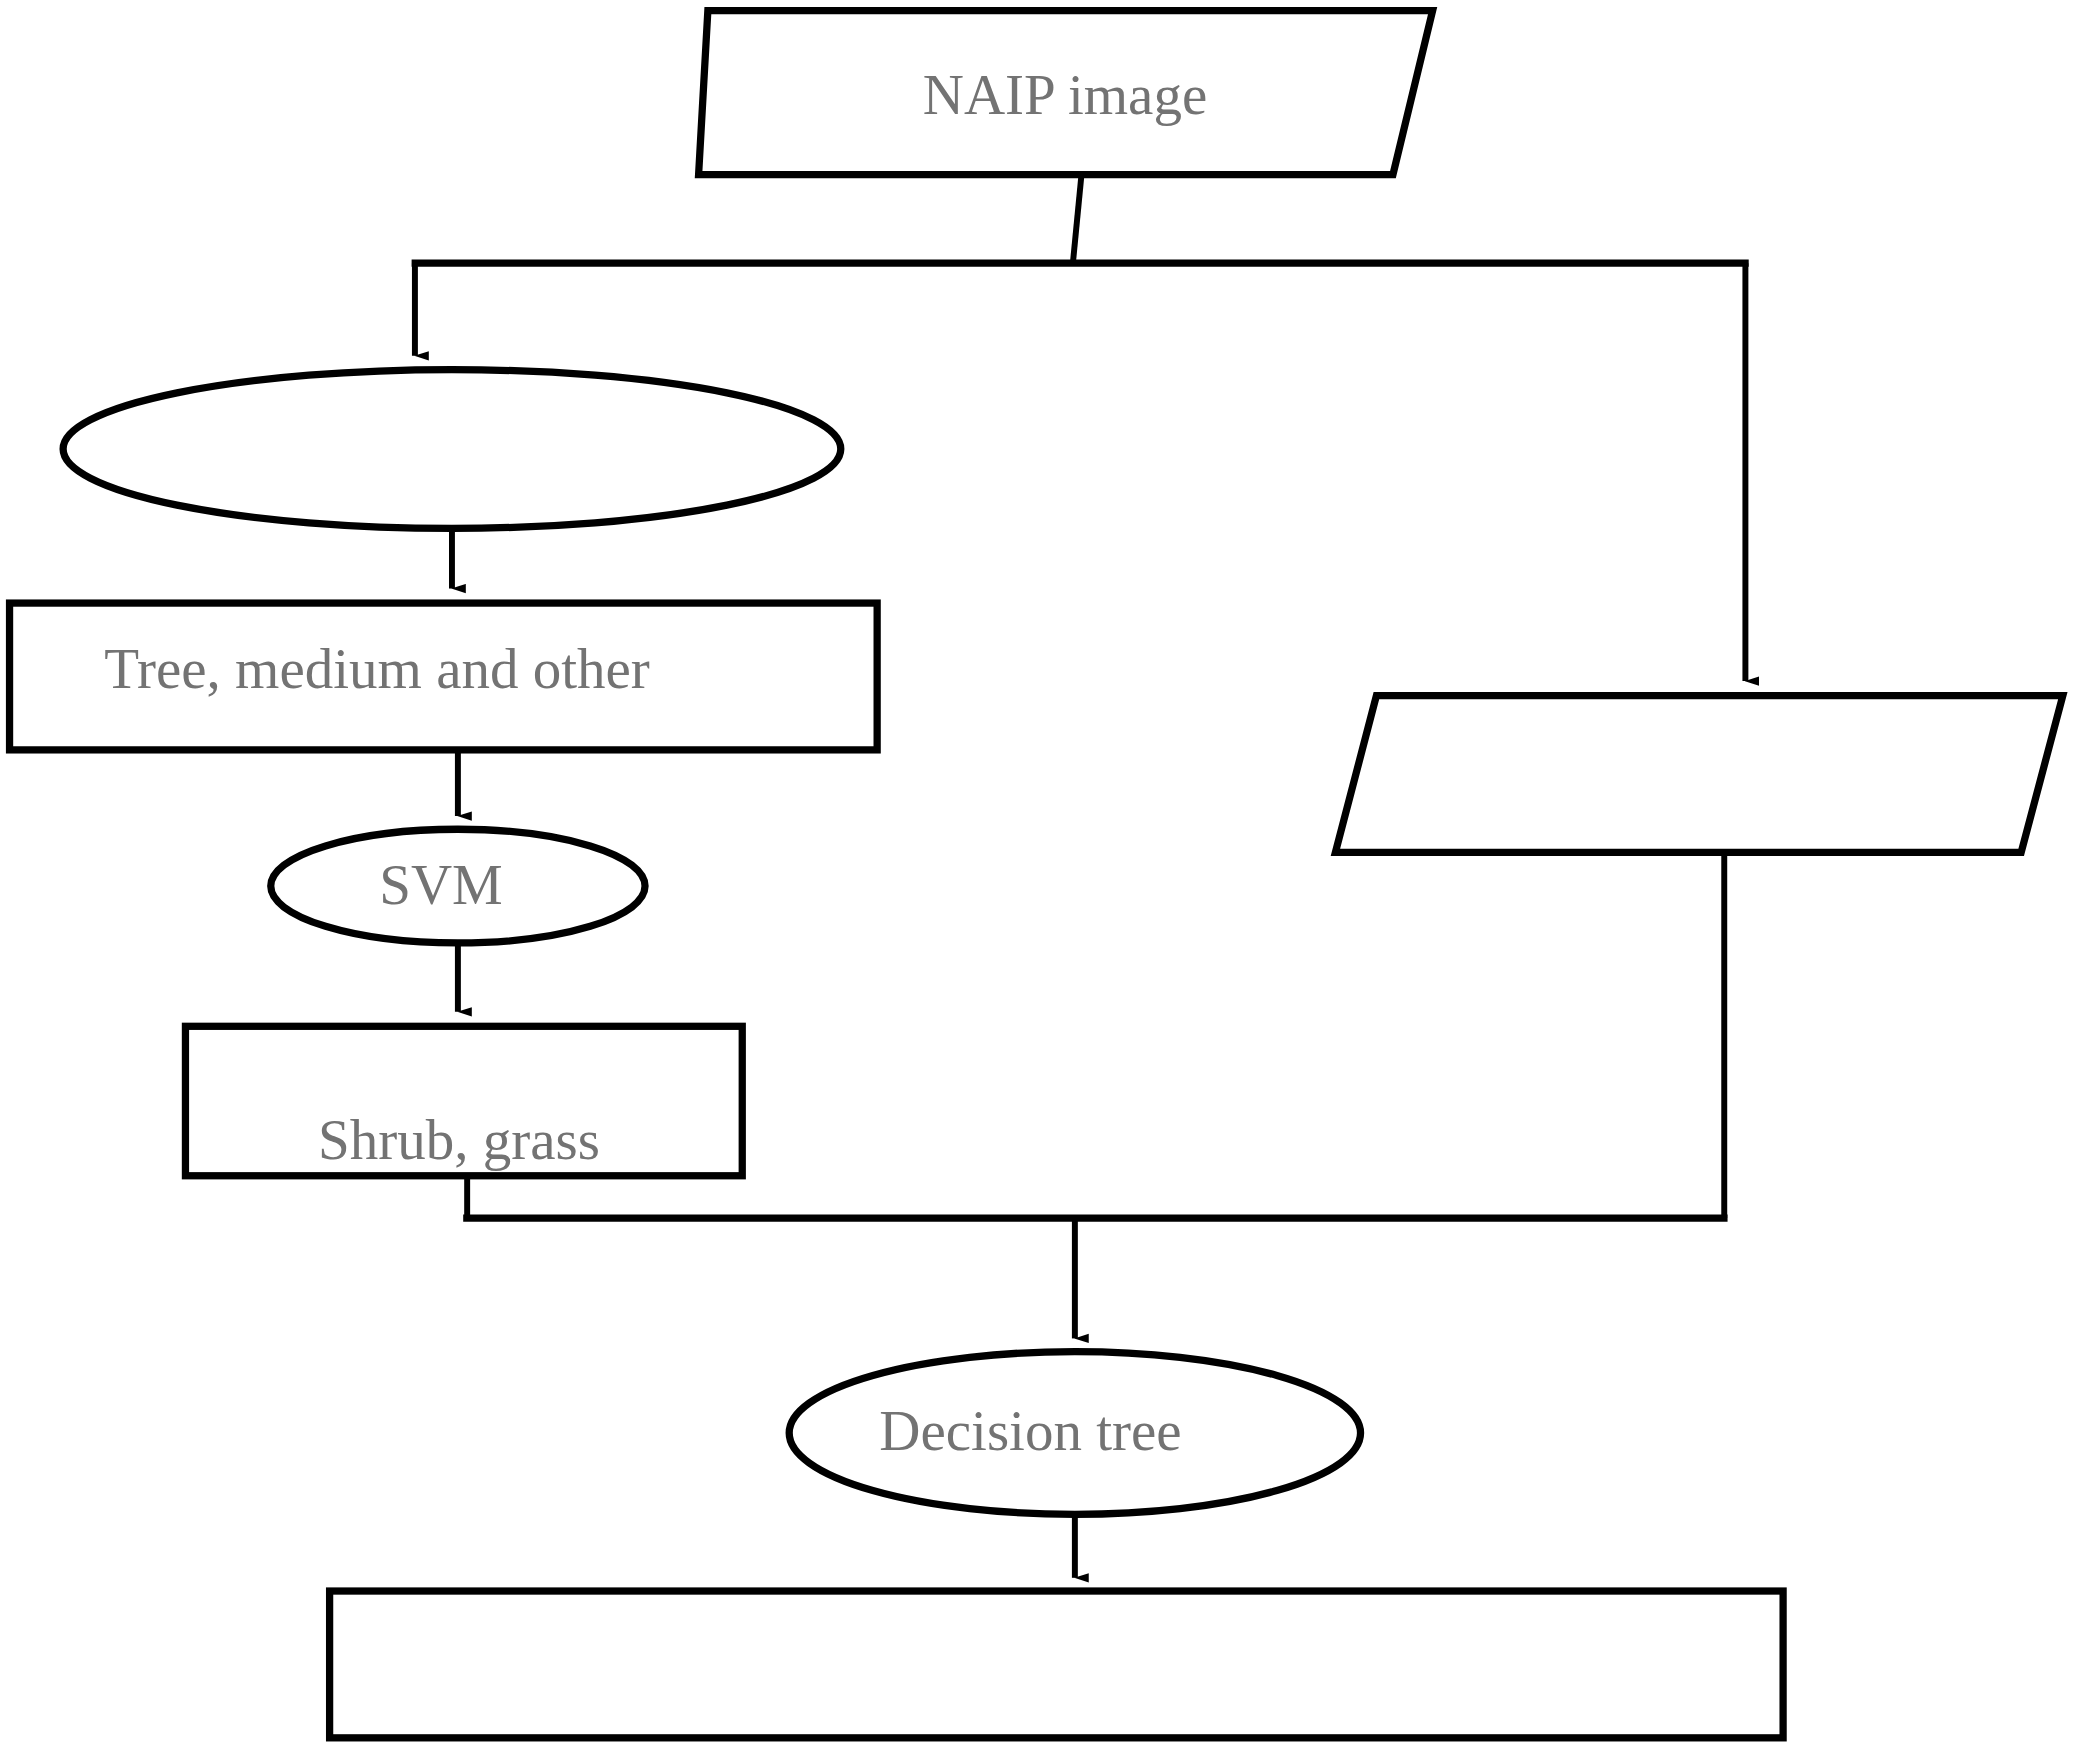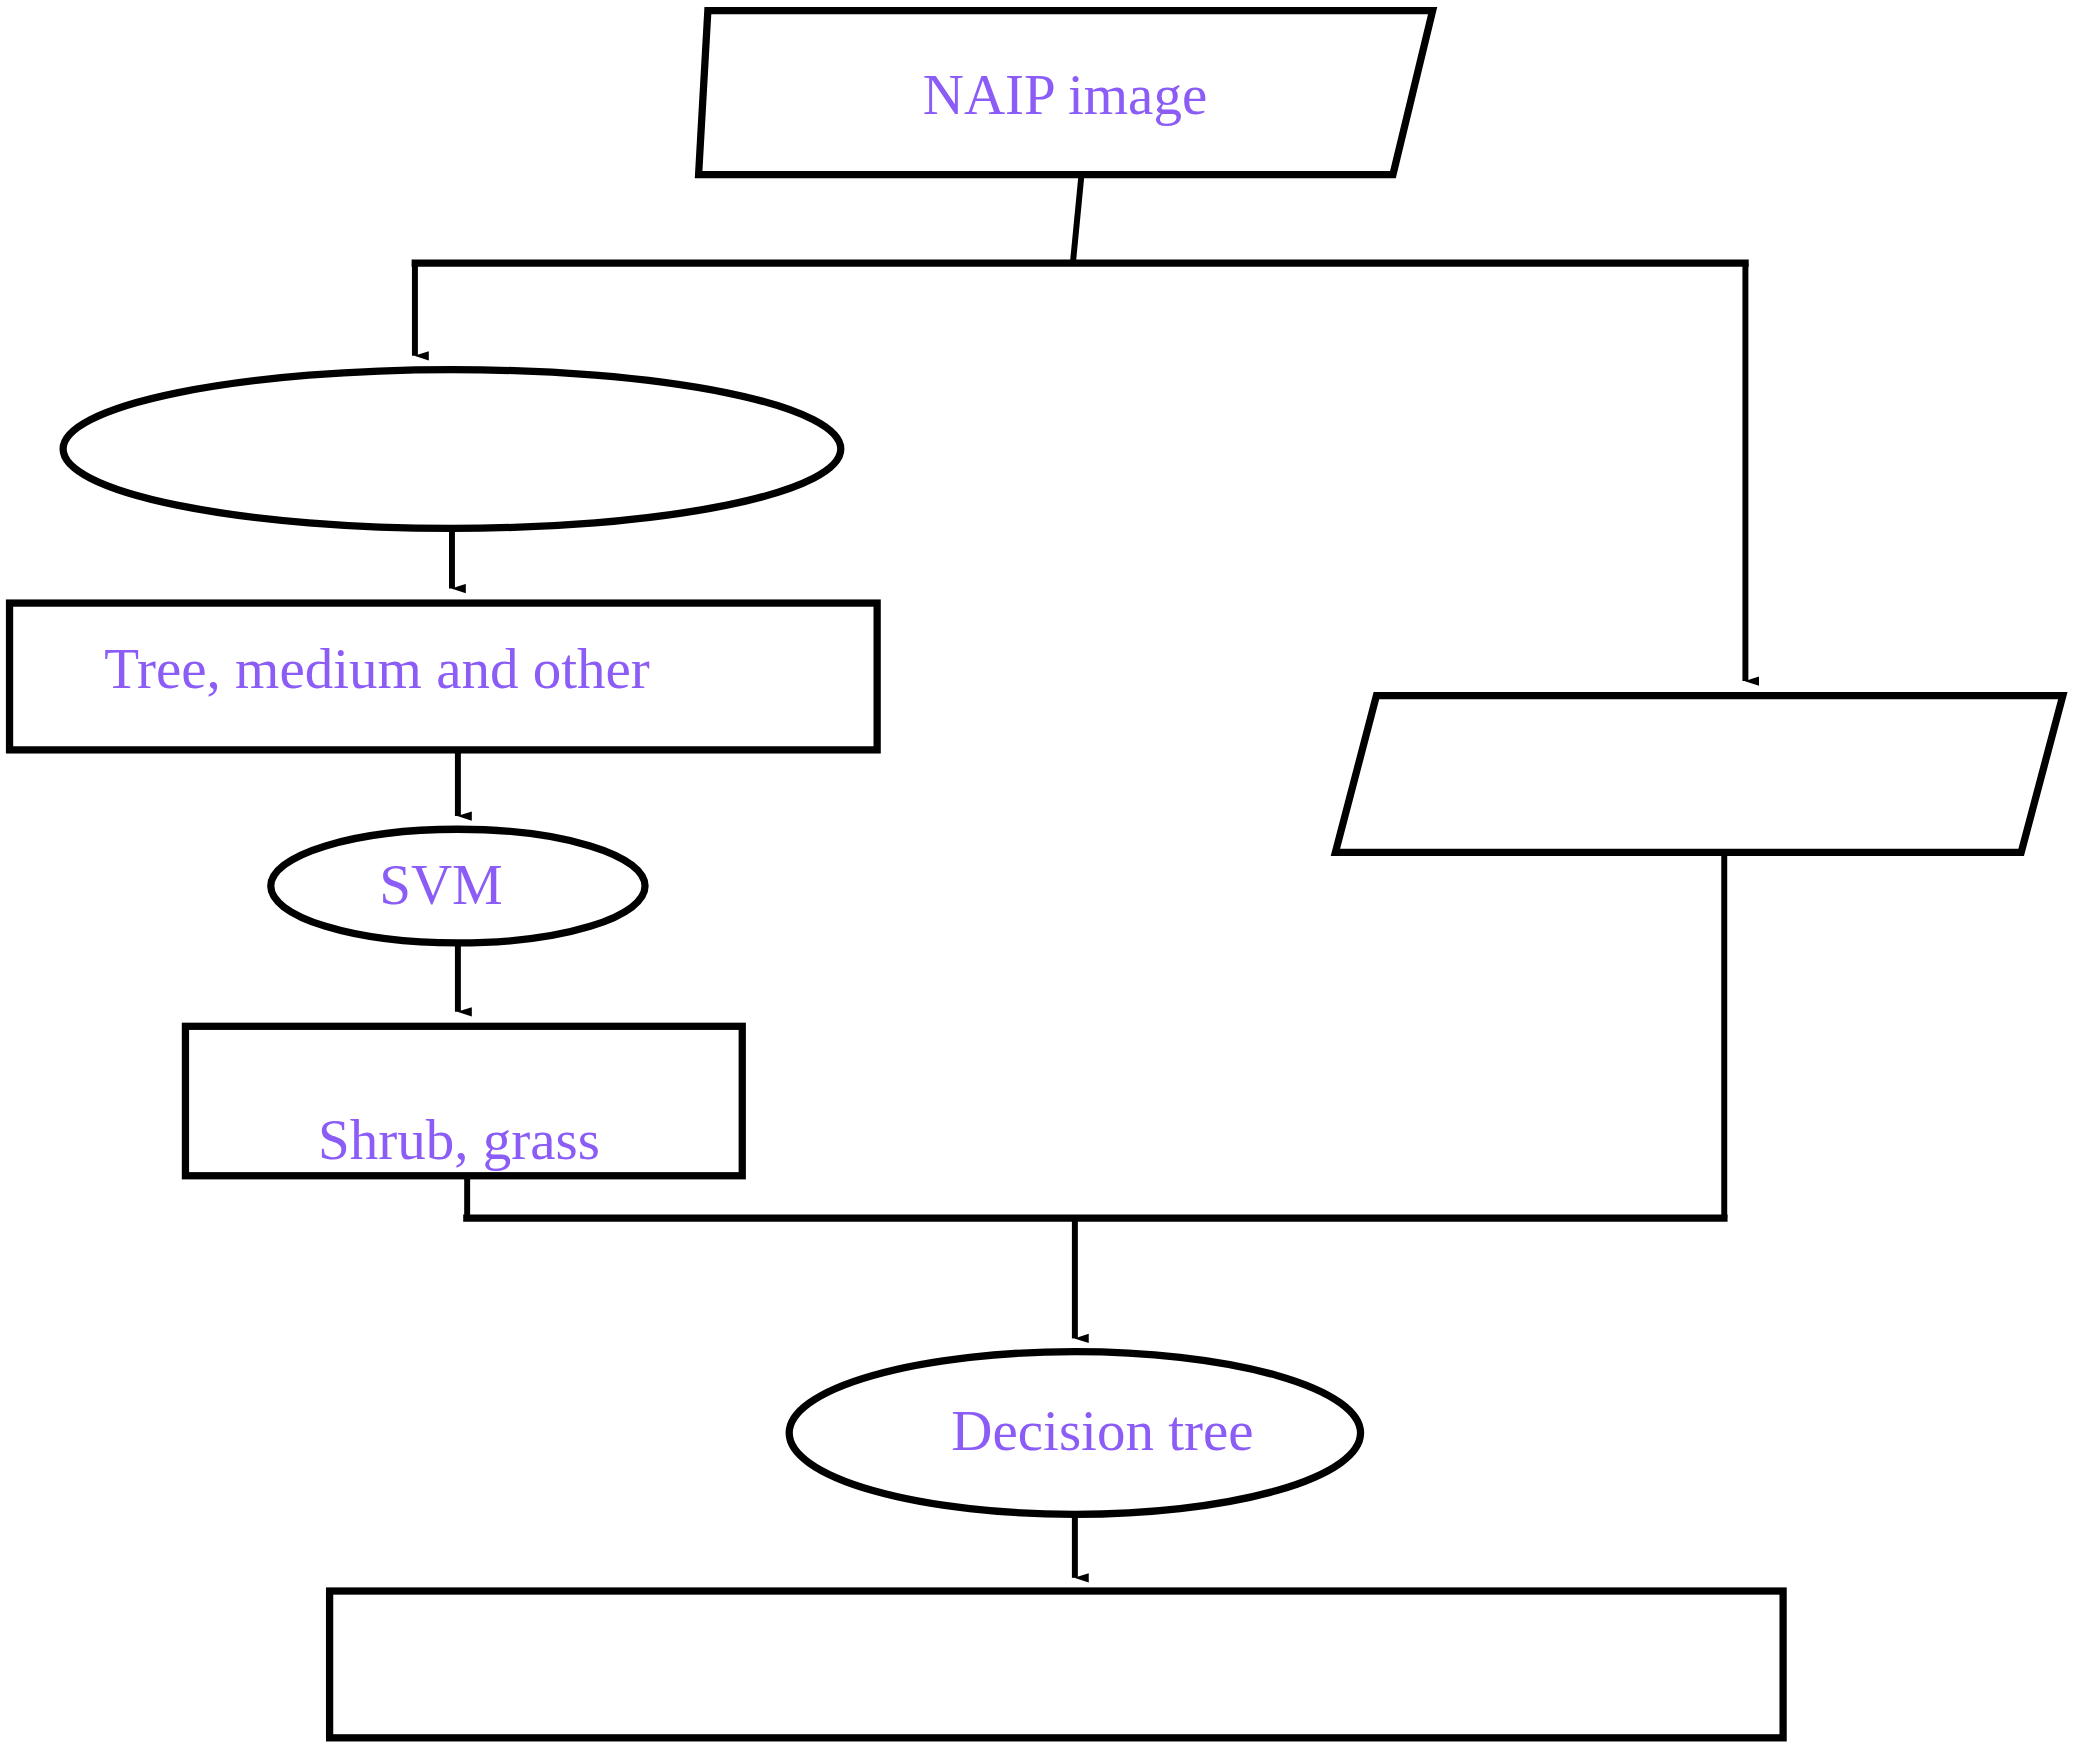--- a/index.html
+++ b/index.html
@@ -17,21 +17,21 @@
   }
   #flow-svg {
     position: absolute;
     left: 0;
     top: 0;
     width: 2077px;
     height: 1759px;
   }
   .node-label {
     position: absolute;
-    color: #8b5cf6;
+    color: #737373;
     font-family: "Liberation Serif", "DejaVu Serif", serif;
     font-weight: 400;
     white-space: nowrap;
     text-align: center;
     line-height: 1;
     pointer-events: none;
   }
   .shape-hit {
     position: absolute;
     background: transparent;
@@ -93,21 +93,21 @@
   <div class="node-label" style="left:708px; top:66px; width:714px; font-size:57px;">NAIP image</div>
 
 
   <div class="node-label" style="left:26.5px; top:640px; width:701px; font-size:57px;">Tree, medium and other</div>
 
   <div class="node-label" style="left:256px; top:856px; width:370px; font-size:57px;">SVM</div>
 
   <div class="node-label" style="left:198px; top:1065px; width:522px; font-size:57px;margin-top:46px;">Shrub, grass</div>
 
 
-  <div class="node-label" style="left:818px; top:1402px; width:569px; font-size:57px;">Decision tree</div>
+  <div class="node-label" style="left:746px; top:1402px; width:569px; font-size:57px;">Decision tree</div>
 
 
   <div class="shape-hit" style="left:698px; top:9.3px; width:735px; height:167px;"></div>
   <div class="shape-hit" style="left:63px; top:370px; width:778px; height:159px;"></div>
   <div class="shape-hit" style="left:9.3px; top:603px; width:868px; height:147px;"></div>
   <div class="shape-hit" style="left:270px; top:829px; width:374px; height:114px;"></div>
   <div class="shape-hit" style="left:185px; top:1026px; width:557px; height:149px;"></div>
   <div class="shape-hit" style="left:1335px; top:696px; width:727px; height:157px;"></div>
   <div class="shape-hit" style="left:789px; top:1352px; width:571px; height:163px;"></div>
   <div class="shape-hit" style="left:329px; top:1591px; width:1454px; height:147px;"></div>

